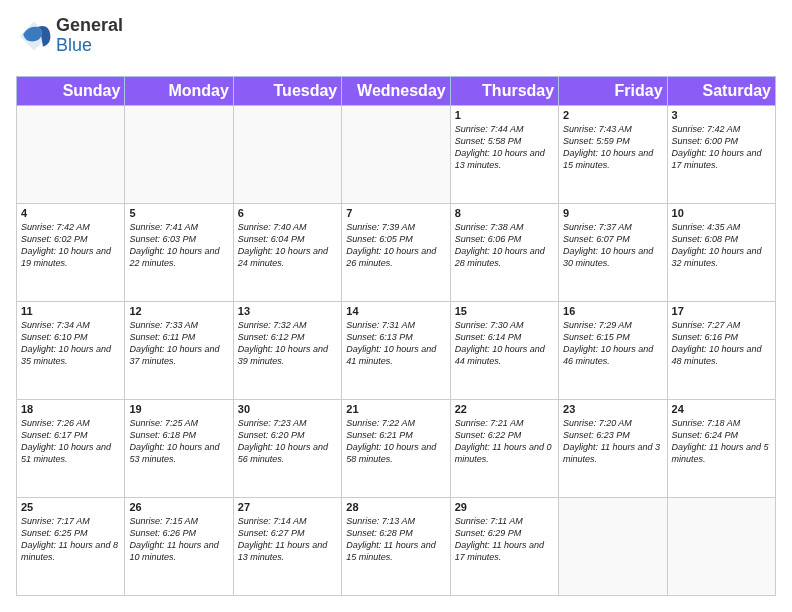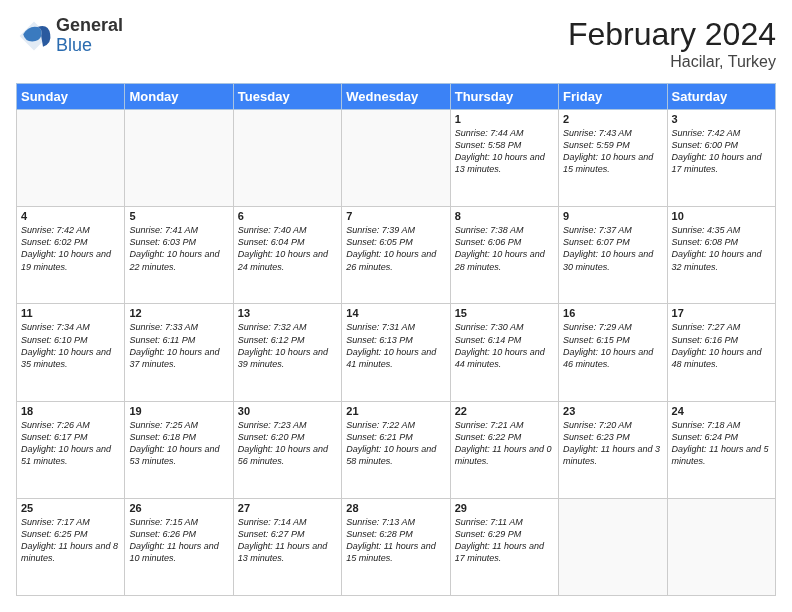--- a/index.html
+++ b/index.html
@@ -14,21 +14,21 @@
       width: 792px;
       height: 612px;
       padding: 16px;
       display: flex;
       flex-direction: column;
     }
     .header {
       display: flex;
       justify-content: space-between;
       align-items: flex-start;
-      margin-bottom: 12px;
+      margin-bottom: 20px;
     }
     .logo {
       display: flex;
       align-items: center;
       gap: 4px;
     }
     .logo-text {
       display: flex;
       flex-direction: column;
       line-height: 1.1;
@@ -58,27 +58,27 @@
     .location {
       font-size: 16px;
       color: #444;
     }
     .calendar {
       width: 100%;
       border-collapse: collapse;
       flex: 1;
     }
     .calendar th {
-      background: #3b82f6;
+      background: #8b5cf6;
       color: #fff;
-      font-size: 13px;
+      font-size: 16px;
       font-weight: bold;
       padding: 5px 4px;
       border: 1px solid #aac4e0;
-      text-align: left;
+      text-align: right;
     }
     .calendar td {
       border: 1px solid #ccc;
       vertical-align: top;
       padding: 3px 4px;
       font-size: 9.5px;
       color: #222;
       width: calc(100% / 7);
       height: 82px;
       background: #fff;
@@ -108,24 +108,20 @@
       <svg class="logo-icon" viewBox="0 0 40 40">
         <polygon points="20,4 36,20 20,36 4,20" fill="#3a7abf" opacity="0.15"></polygon>
         <path d="M8 18 Q14 8 24 10 Q30 12 28 20 Q26 26 18 26 Q10 26 8 18Z" fill="#3a7abf"></path>
         <path d="M24 10 Q36 6 38 18 Q40 28 30 32 L28 20 Q30 12 24 10Z" fill="#2a5a9f"></path>
       </svg>
       <div class="logo-text">
         <span class="logo-general">General</span>
         <span class="logo-blue">Blue</span>
       </div>
     </div>
-    <div class="title-block">
-      <div class="month-title">February 2024</div>
-      <div class="location">Hacilar, Turkey</div>
-    </div>
   </div>
 
   <table class="calendar">
     <thead>
       <tr>
       <th>Sunday</th>
           <th>Monday</th>
           <th>Tuesday</th>
           <th>Wednesday</th>
           <th>Thursday</th>

